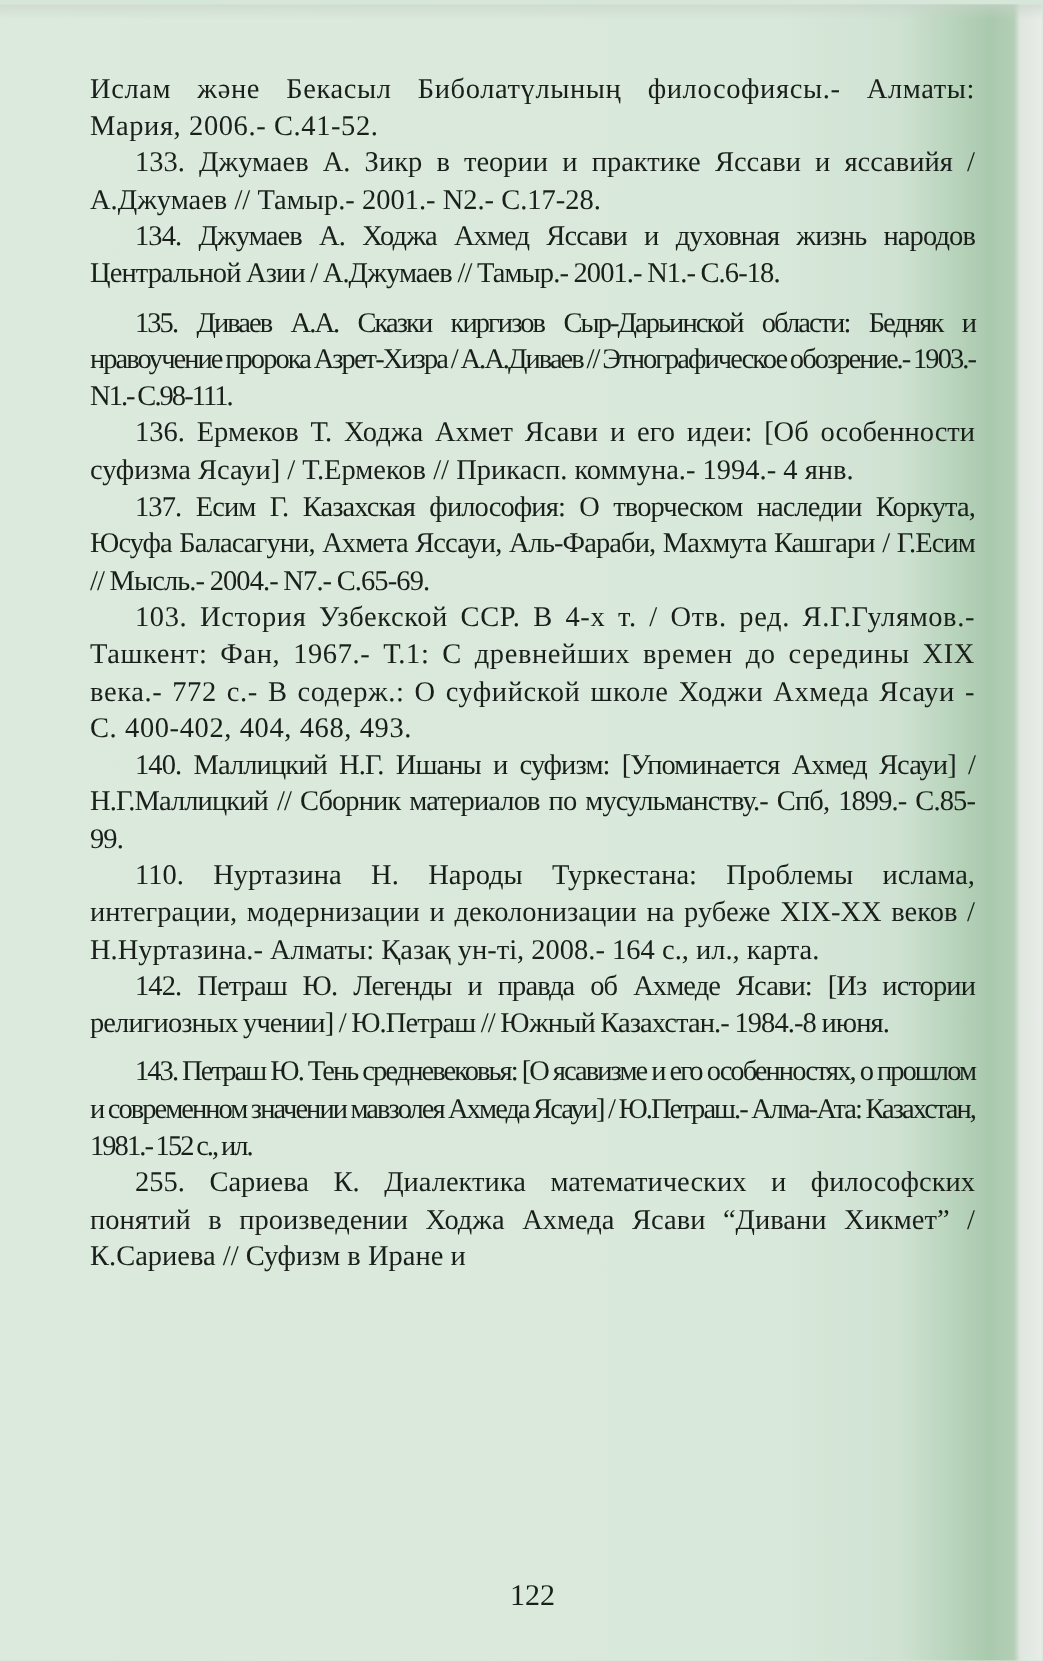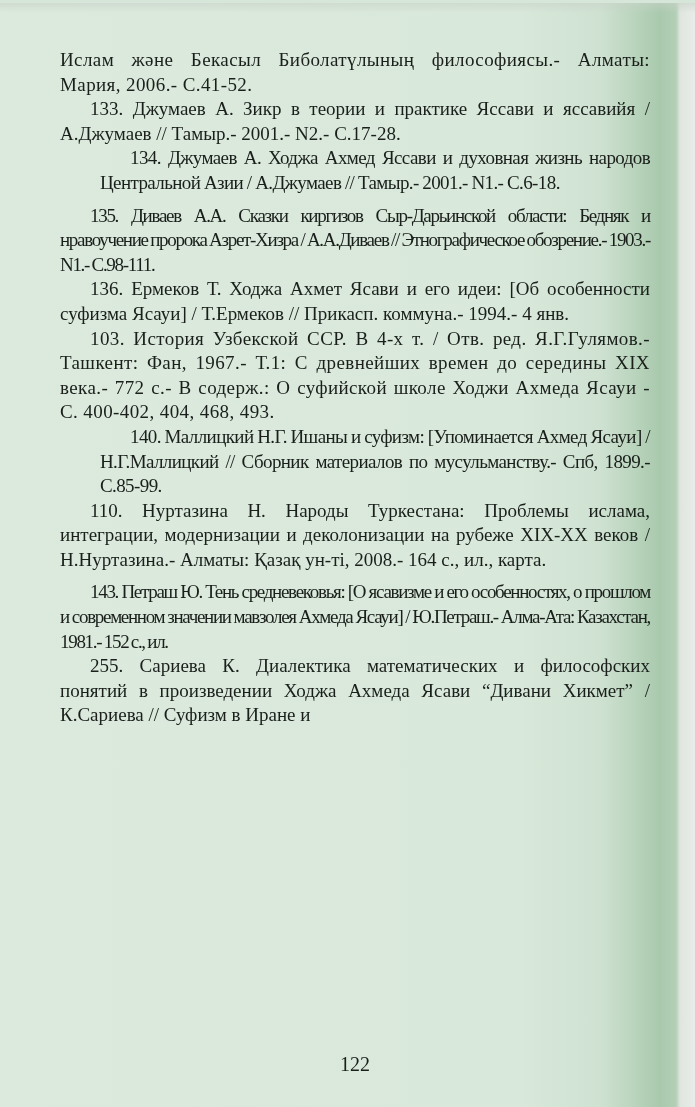--- a/index.html
+++ b/index.html
@@ -52,21 +52,20 @@
       text-indent: 30px;
       text-align: justify;
       text-align-last: left;
     }
     .entry.continuation {
       text-indent: 0;
     }
     .entry.condensed {
       letter-spacing: -0.6px;
       word-spacing: -0.5px;
-      margin-left: 40px;
     }
     .entry.condensed-more {
       letter-spacing: -1.3px;
       word-spacing: -1px;
       margin-top: 8px;
     }
     .entry.spaced {
       letter-spacing: 0.4px;
     }
     .page-number {
@@ -85,21 +84,23 @@
 
 <div class="page">
   <div class="top-shadow"></div>
 
   <div class="text-block">
     <p class="entry continuation spaced">Ислам жəне Бекасыл Биболатүлының философиясы.- Алматы: Мария, 2006.- С.41-52.</p>
     <p class="entry">133. Джумаев А.  Зикр в теории и практике Яссави и яссавийя / А.Джумаев // Тамыр.- 2001.- N2.- С.17-28.</p>
     <p class="entry condensed">134. Джумаев А.  Ходжа Ахмед Яссави и духовная жизнь народов Центральной Азии / А.Джумаев // Тамыр.- 2001.- N1.- С.6-18.</p>
     <p class="entry condensed-more">135. Диваев А.А.  Сказки киргизов Сыр-Дарьинской области: Бедняк и нравоучение пророка Азрет-Хизра / А.А.Диваев // Этнографическое обозрение.- 1903.- N1.- С.98-111.</p>
     <p class="entry">136. Ермеков Т.  Ходжа Ахмет Ясави и его идеи: [Об особенности суфизма Ясауи] / Т.Ермеков // Прикасп. коммуна.- 1994.- 4 янв.</p>
+    <p class="entry condensed">137. Есим Г.  Казахская философия: О творческом наследии Коркута, Юсуфа Баласагуни, Ахмета Яссауи, Аль-Фараби, Махмута Кашгари / Г.Есим  //  Мысль.- 2004.- N7.- С.65-69.</p>
     <p class="entry spaced">103. История Узбекской ССР. В 4-х т. / Отв. ред. Я.Г.Гулямов.- Ташкент: Фан, 1967.- Т.1: С древнейших времен до середины XIX века.- 772 с.- В содерж.: О суфийской школе Ходжи Ахмеда Ясауи - С. 400-402, 404, 468, 493.</p>
     <p class="entry condensed">140. Маллицкий Н.Г.  Ишаны и суфизм: [Упоминается Ахмед Ясауи] / Н.Г.Маллицкий // Сборник материалов по мусульманству.- Спб, 1899.- С.85-99.</p>
     <p class="entry">110. Нуртазина Н.  Народы Туркестана: Проблемы ислама, интеграции, модернизации и деколонизации на рубеже XIX-XX веков / Н.Нуртазина.- Алматы: Қазақ ун-ті, 2008.- 164 с., ил., карта.</p>
+    <p class="entry condensed">142. Петраш Ю.  Легенды и правда об Ахмеде Ясави: [Из истории религиозных учении] / Ю.Петраш // Южный Казахстан.- 1984.-8 июня.</p>
     <p class="entry condensed-more">143. Петраш Ю.  Тень средневековья: [О ясавизме и его особенностях, о прошлом и современном значении мавзолея Ахмеда Ясауи] / Ю.Петраш.- Алма-Ата: Казахстан, 1981.- 152 с., ил.</p>
     <p class="entry">255. Сариева К.  Диалектика математических и философских понятий в произведении Ходжа Ахмеда Ясави “Дивани Хикмет” / К.Сариева // Суфизм в Иране и</p>
   </div>
 
   <div class="page-number">122</div>
 </div>
 
 </body></html>

